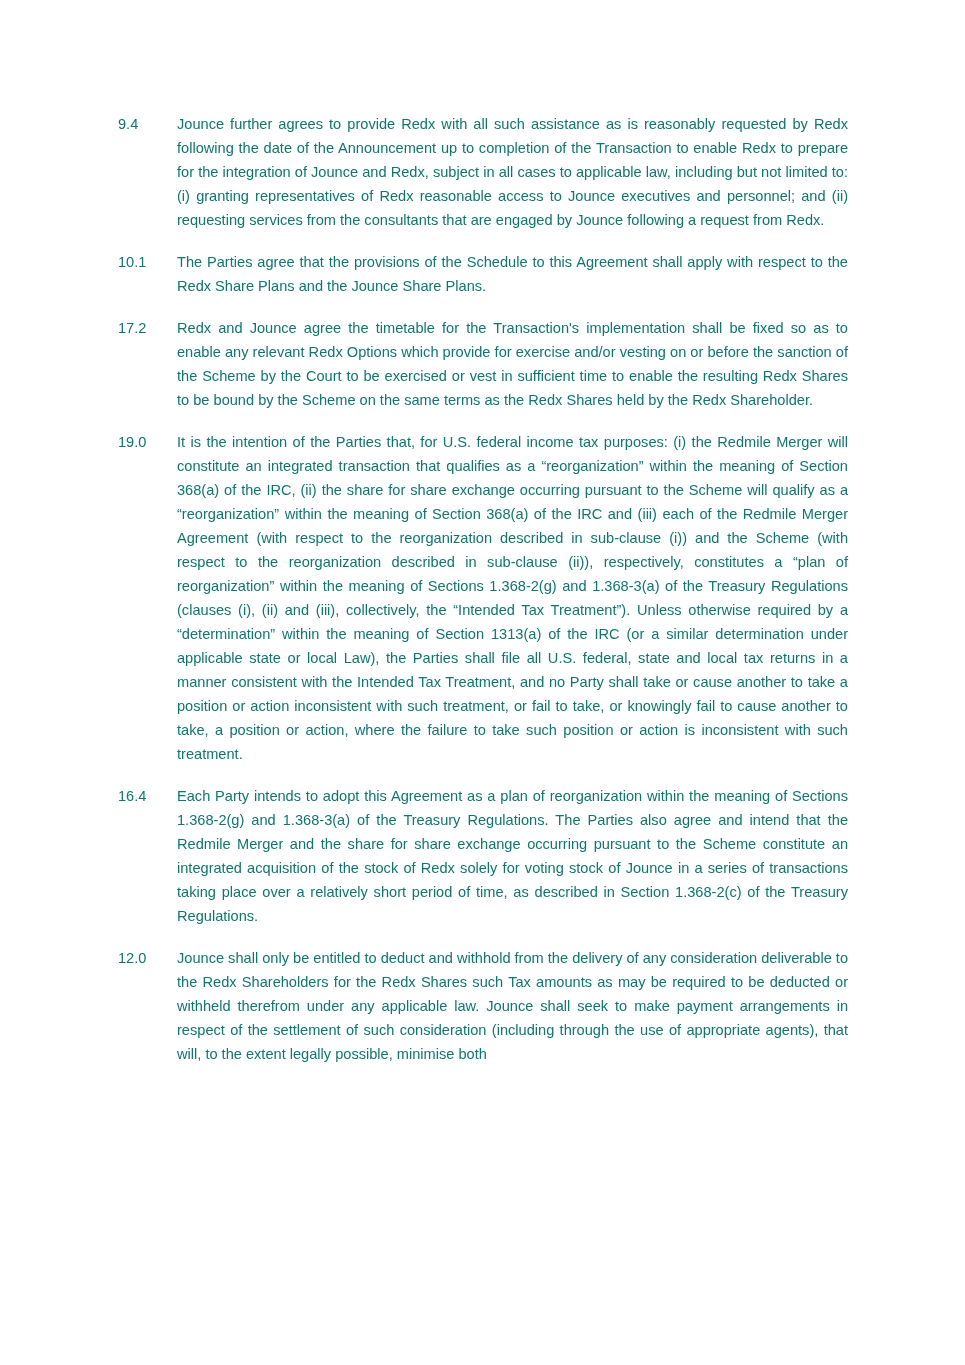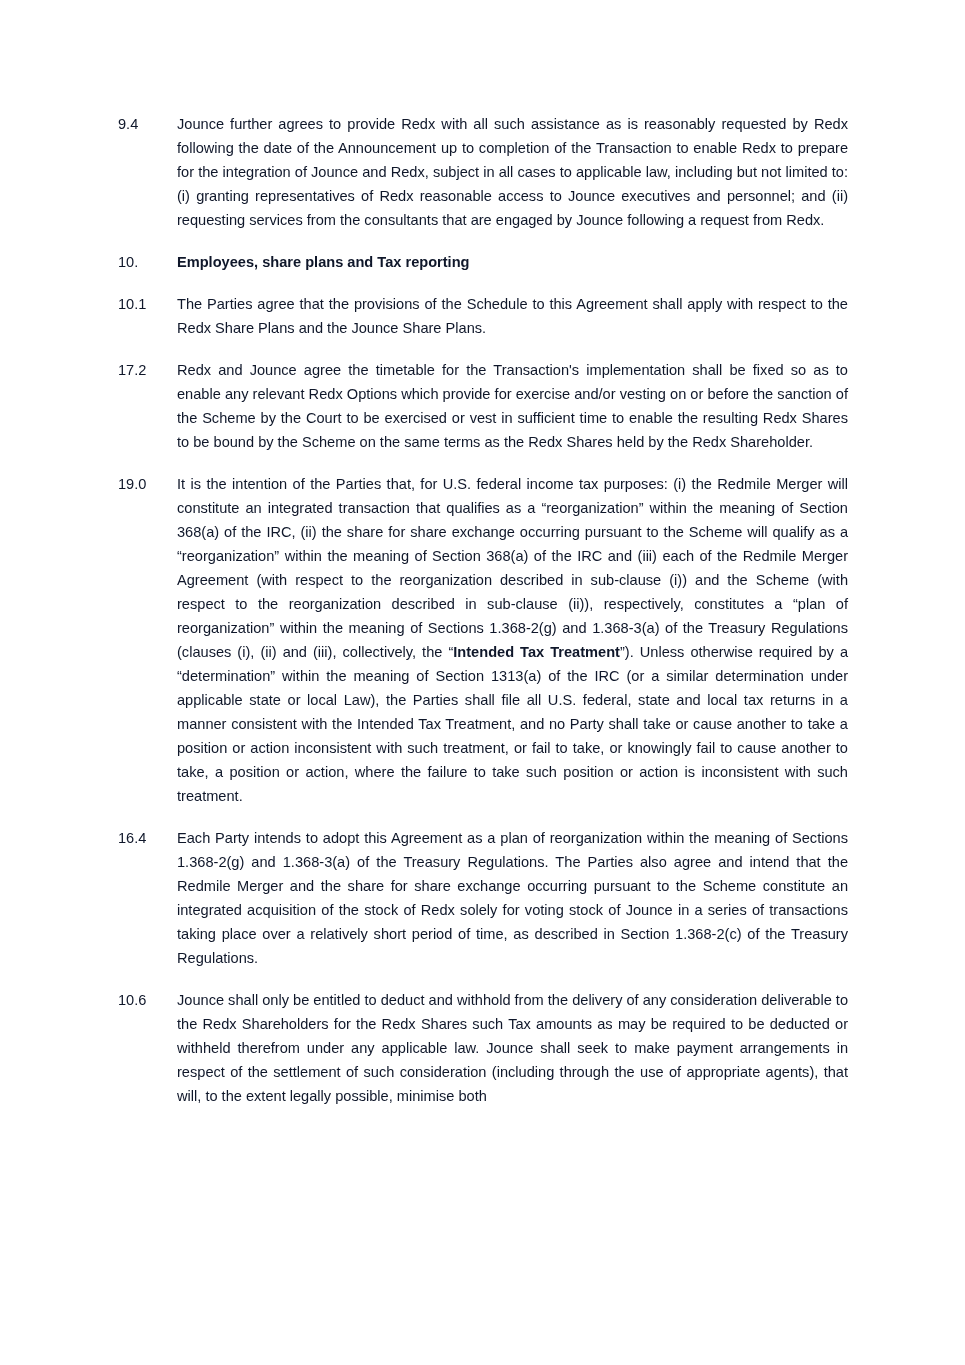--- a/index.html
+++ b/index.html
@@ -9,21 +9,21 @@
   }
   .page {
     position: relative;
     width: 965px;
     height: 1365px;
     background: #ffffff;
     overflow: hidden;
     font-family: "Liberation Sans", sans-serif;
     font-size: 14.6px;
     line-height: 24px;
-    color: #0f172a;
+    color: #0f766e;
   }
   .content {
     position: absolute;
     left: 118px;
     top: 112px;
     width: 730px;
   }
   .clause {
     display: flex;
     flex-direction: row;
@@ -40,38 +40,34 @@
   }
   .clause-body {
     flex: 1 1 auto;
     text-align: justify;
   }
   .heading {
     font-weight: bold;
     text-align: left;
   }
   .bold {
-    font-weight: bold;
+    font-weight: normal;
   }
 </style>
 </head>
 <body>
 
 <div class="page">
   <div class="content">
 
     <div class="clause">
       <div class="clause-number">9.4</div>
       <div class="clause-body">Jounce further agrees to provide Redx with all such assistance as is reasonably requested by Redx following the date of the Announcement up to completion of the Transaction to enable Redx to prepare for the integration of Jounce and Redx, subject in all cases to applicable law, including but not limited to: (i) granting representatives of Redx reasonable access to Jounce executives and personnel; and (ii) requesting services from the consultants that are engaged by Jounce following a request from Redx.</div>
     </div>
 
-    <div class="clause">
-      <div class="clause-number">10.</div>
-      <div class="clause-body heading">Employees, share plans and Tax reporting</div>
-    </div>
 
     <div class="clause">
       <div class="clause-number">10.1</div>
       <div class="clause-body">The Parties agree that the provisions of the Schedule to this Agreement shall apply with respect to the Redx Share Plans and the Jounce Share Plans.</div>
     </div>
 
     <div class="clause">
       <div class="clause-number">17.2</div>
       <div class="clause-body">Redx and Jounce agree the timetable for the Transaction's implementation shall be fixed so as to enable any relevant Redx Options which provide for exercise and/or vesting on or before the sanction of the Scheme by the Court to be exercised or vest in sufficient time to enable the resulting Redx Shares to be bound by the Scheme on the same terms as the Redx Shares held by the Redx Shareholder.</div>
     </div>
@@ -81,18 +77,18 @@
       <div class="clause-body"><span>It is the intention of the Parties that, for U.S. federal income tax purposes: (i) the Redmile Merger will constitute an integrated transaction that qualifies as a “reorganization” within the meaning of Section 368(a) of the IRC, (ii) the share for share exchange occurring pursuant to the Scheme will qualify as a “reorganization” within the meaning of Section 368(a) of the IRC and (iii) each of the Redmile Merger Agreement (with respect to the reorganization described in sub-clause (i)) and the Scheme (with respect to the reorganization described in sub-clause (ii)), respectively, constitutes a “plan of reorganization” within the meaning of Sections 1.368-2(g) and 1.368-3(a) of the Treasury Regulations (clauses (i), (ii) and (iii), collectively, the “</span><span class="bold">Intended Tax Treatment</span><span>”). Unless otherwise required by a “determination” within the meaning of Section 1313(a) of the IRC (or a similar determination under applicable state or local Law), the Parties shall file all U.S. federal, state and local tax returns in a manner consistent with the Intended Tax Treatment, and no Party shall take or cause another to take a position or action inconsistent with such treatment, or fail to take, or knowingly fail to cause another to take, a position or action, where the failure to take such position or action is inconsistent with such treatment.</span></div>
     </div>
 
     <div class="clause">
       <div class="clause-number">16.4</div>
       <div class="clause-body">Each Party intends to adopt this Agreement as a plan of reorganization within the meaning of Sections 1.368-2(g) and 1.368-3(a) of the Treasury Regulations. The Parties also agree and intend that the Redmile Merger and the share for share exchange occurring pursuant to the Scheme constitute an integrated acquisition of the stock of Redx solely for voting stock of Jounce in a series of transactions taking place over a relatively short period of time, as described in Section 1.368-2(c) of the Treasury Regulations.</div>
     </div>
 
 
     <div class="clause">
-      <div class="clause-number">10.6</div>
+      <div class="clause-number">12.0</div>
       <div class="clause-body">Jounce shall only be entitled to deduct and withhold from the delivery of any consideration deliverable to the Redx Shareholders for the Redx Shares such Tax amounts as may be required to be deducted or withheld therefrom under any applicable law. Jounce shall seek to make payment arrangements in respect of the settlement of such consideration (including through the use of appropriate agents), that will, to the extent legally possible, minimise both</div>
     </div>
 
   </div>
 </div>
 
 </body></html>

